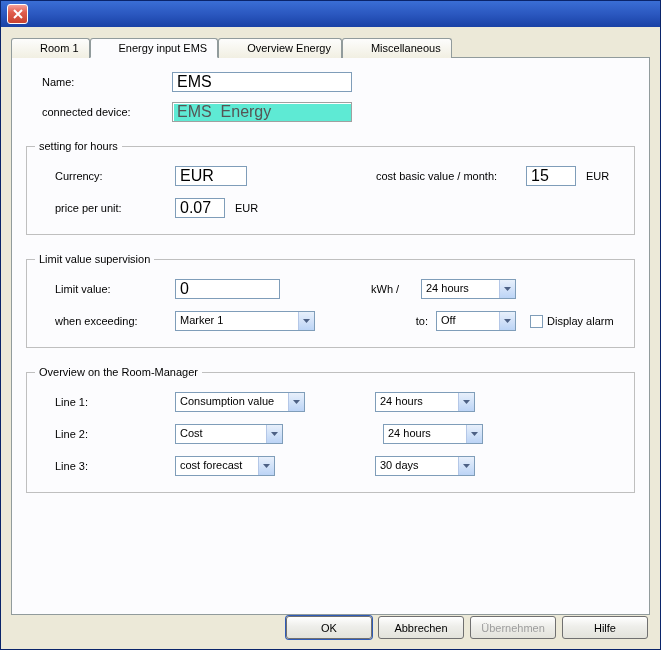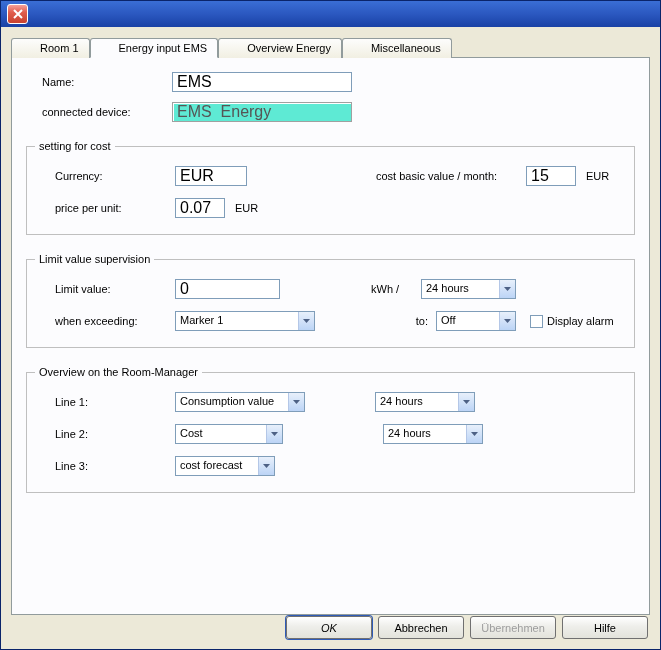--- a/index.html
+++ b/index.html
@@ -32,21 +32,21 @@
 
   .select { display: inline-flex; align-items: stretch; height: 20px; border: 1px solid #7f9db9; background: #fff; cursor: pointer; }
   .select span { flex: 1; padding: 2px 4px; overflow: hidden; white-space: nowrap; }
   .select .arrow { width: 16px; background: linear-gradient(to bottom,#e8f0fb,#bcd4f6); border-left: 1px solid #b4c7e7; display: flex; align-items: center; justify-content: center; }
   .select .arrow svg { width: 7px; height: 4px; }
 
   .chk { width: 13px; height: 13px; border: 1px solid #7f9db9; background: #fff; display: inline-block; margin-right: 4px; vertical-align: middle; }
 
   .button-row { position: absolute; right: 12px; bottom: 10px; display: flex; gap: 6px; }
   .btn { width: 86px; height: 23px; border: 1px solid #707070; background: linear-gradient(to bottom,#ffffff,#eeeeea 45%,#e3e3db); border-radius: 3px; cursor: pointer; display: flex; align-items: center; justify-content: center; }
-  .btn.default { box-shadow: 0 0 0 1px #2f5bb7; font-style: italic; }
+  .btn.default { box-shadow: 0 0 0 1px #2f5bb7; }
   .btn.disabled { color: #9d9d9d; cursor: default; }
 </style>
 </head>
 <body>
 
 <div class="window">
   <div class="titlebar">
     <div class="close-btn">
       <svg viewBox="0 0 10 10">
           <path d="M1 1 L9 9 M9 1 L1 9" stroke="#fff" stroke-width="2"></path>
@@ -68,21 +68,21 @@
       <div class="row">
         <div class="lbl">Name:</div>
         <input class="text" style="width: 180px;" value="EMS">
       </div>
       <div class="row">
         <div class="lbl">connected device:</div>
         <input class="text ro" readonly="" style="width: 180px;" value="EMS  Energy">
       </div>
 
       <fieldset>
-        <legend>setting for cost</legend>
+        <legend>setting for hours</legend>
         <div class="frow">
           <div class="flbl">Currency:</div>
           <input class="text" style="width: 72px;" value="EUR">
           <div style="flex:1"></div>
           <div style="width:150px">cost basic value / month:</div>
           <input class="text" style="width: 50px;" value="15">
           <div class="unit" style="width:40px">EUR</div>
         </div>
         <div class="frow" style="margin-bottom:0">
           <div class="flbl">price per unit:</div>
@@ -185,20 +185,28 @@
           <div class="flbl">Line 3:</div>
           <div class="select" style="width:100px">
             <span>cost forecast</span>
             <div class="arrow">
                 <svg viewBox="0 0 7 4">
                   <path d="M0 0 L3.5 4 L7 0 Z" fill="#4d6185"></path>
                 </svg>
               </div>
           </div>
           <div style="width:100px"></div>
+          <div class="select" style="width:100px">
+            <span>30 days</span>
+            <div class="arrow">
+                <svg viewBox="0 0 7 4">
+                  <path d="M0 0 L3.5 4 L7 0 Z" fill="#4d6185"></path>
+                </svg>
+              </div>
+          </div>
         </div>
       </fieldset>
 
     </div>
 
     <div class="button-row">
       <div class="btn default">OK</div>
       <div class="btn">Abbrechen</div>
       <div class="btn disabled">Übernehmen</div>
       <div class="btn">Hilfe</div>

